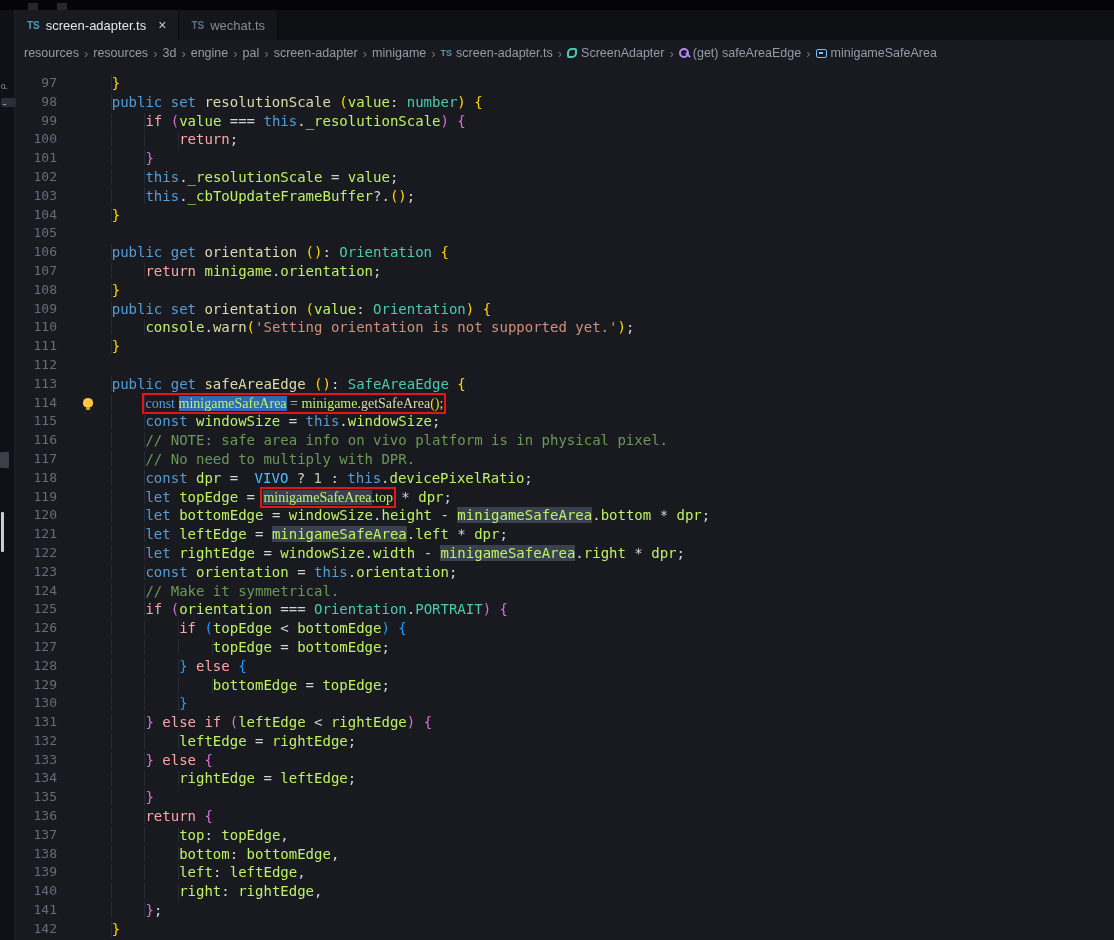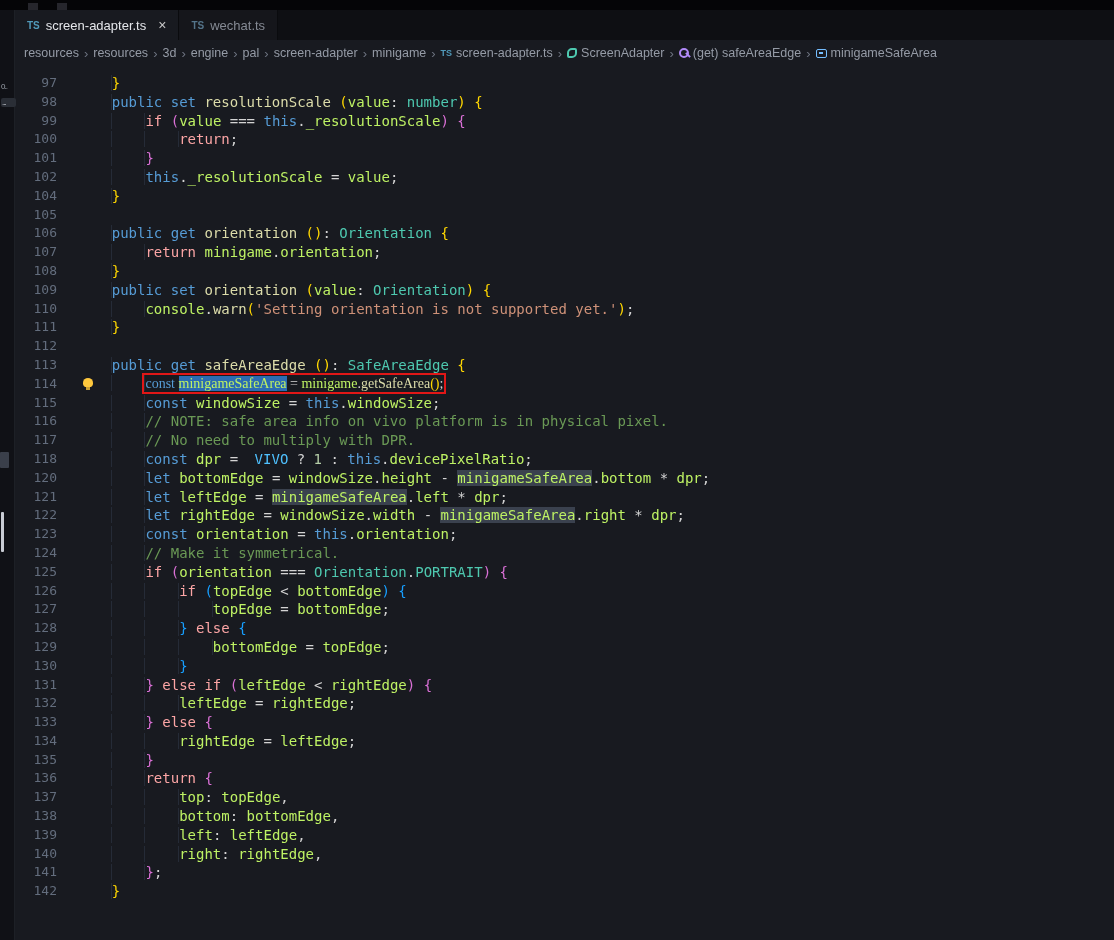--- a/index.html
+++ b/index.html
@@ -38,21 +38,21 @@
   .bc-ts{font-weight:bold;font-size:9px;color:#519aba;}
   .bci{display:inline-block;box-sizing:border-box;}
   .bci-class{width:10px;height:10px;border:2px solid #4ec9b0;border-radius:50% 2px 50% 2px;}
   .bci-property{width:10px;height:10px;border:2px solid #b18af8;border-radius:50%;position:relative;}
   .bci-property::after{content:"";position:absolute;left:4px;top:4px;width:6px;height:2px;background:#b18af8;transform:rotate(45deg);}
   .bci-variable{width:11px;height:9px;border:1.5px solid #75beff;border-radius:2px;position:relative;}
   .bci-variable::after{content:"";position:absolute;left:2px;top:2px;width:4px;height:2px;background:#75beff;}
   
   .editor{flex:1;padding-top:8px;overflow:hidden;position:relative;
     font-family:"DejaVu Sans Mono",monospace;font-size:14px;line-height:18.8px;}
-  .line{display:flex;height:18.8px;align-items:center;}
+  .line{display:flex;height:18.8px;}
   .ln{width:42px;flex:none;text-align:right;color:#636d7d;font-size:13px;line-height:18.8px;user-select:none;}
   .lc{white-space:pre;margin-left:21px;position:relative;color:#d4d4d4;}
   
   .c-b{color:#569CD6;} 
   .c-p{color:#fca5a5;} 
   .c-f{color:#DCDCAA;} 
   .c-t{color:#4EC9B0;} 
   .c-v{color:#bef264;} 
   .c-s{color:#CE9178;} 
   .c-m{color:#6A9955;} 
@@ -166,20 +166,24 @@
           </div>
           <div class="line">
             <div class="ln">101</div>
             <div class="lc"><span class="c-w">        </span><span class="c-u">}</span></div>
           </div>
           <div class="line">
             <div class="ln">102</div>
             <div class="lc"><span class="c-w">        </span><span class="c-b">this</span><span class="c-d">.</span><span class="c-v">_resolutionScale </span><span class="c-d">= </span><span class="c-v">value</span><span class="c-d">;</span></div>
           </div>
           <div class="line">
+            <div class="ln">103</div>
+            <div class="lc"><span class="c-w">        </span><span class="c-b">this</span><span class="c-d">.</span><span class="c-v">_cbToUpdateFrameBuffer</span><span class="c-d">?.</span><span class="c-g">()</span><span class="c-d">;</span></div>
+          </div>
+          <div class="line">
             <div class="ln">104</div>
             <div class="lc"><span class="c-w">    </span><span class="c-g">}</span></div>
           </div>
           <div class="line">
             <div class="ln">105</div>
             <div class="lc"></div>
           </div>
           <div class="line">
             <div class="ln">106</div>
             <div class="lc"><span class="c-w">    </span><span class="c-b">public get </span><span class="c-f">orientation </span><span class="c-g">()</span><span class="c-d">: </span><span class="c-t">Orientation</span><span class="c-d"> </span><span class="c-g">{</span></div>
@@ -224,20 +228,24 @@
             <div class="ln">116</div>
             <div class="lc"><span class="c-w">        </span><span class="c-m">// NOTE: safe area info on vivo platform is in physical pixel.</span></div>
           </div>
           <div class="line">
             <div class="ln">117</div>
             <div class="lc"><span class="c-w">        </span><span class="c-m">// No need to multiply with DPR.</span></div>
           </div>
           <div class="line">
             <div class="ln">118</div>
             <div class="lc"><span class="c-w">        </span><span class="c-b">const </span><span class="c-v">dpr </span><span class="c-d">= </span><span class="c-k">VIVO </span><span class="c-d">? </span><span class="c-n">1</span><span class="c-d"> : </span><span class="c-b">this</span><span class="c-d">.</span><span class="c-v">devicePixelRatio</span><span class="c-d">;</span></div>
+          </div>
+          <div class="line">
+            <div class="ln">119</div>
+            <div class="lc"><span class="c-w">        </span><span class="c-b">let </span><span class="c-v">topEdge </span><span class="c-d">= </span><span class="redbox"><span class="c-v hl-occ">minigameSafeArea</span><span class="c-d">.</span><span class="c-v">top</span></span><span class="c-d"> * </span><span class="c-v">dpr</span><span class="c-d">;</span></div>
           </div>
           <div class="line">
             <div class="ln">120</div>
             <div class="lc"><span class="c-w">        </span><span class="c-b">let </span><span class="c-v">bottomEdge </span><span class="c-d">= </span><span class="c-v">windowSize</span><span class="c-d">.</span><span class="c-v">height </span><span class="c-d">- </span><span class="c-v hl-occ">minigameSafeArea</span><span class="c-d">.</span><span class="c-v">bottom </span><span class="c-d">* </span><span class="c-v">dpr</span><span class="c-d">;</span></div>
           </div>
           <div class="line">
             <div class="ln">121</div>
             <div class="lc"><span class="c-w">        </span><span class="c-b">let </span><span class="c-v">leftEdge </span><span class="c-d">= </span><span class="c-v hl-occ">minigameSafeArea</span><span class="c-d">.</span><span class="c-v">left </span><span class="c-d">* </span><span class="c-v">dpr</span><span class="c-d">;</span></div>
           </div>
           <div class="line">

